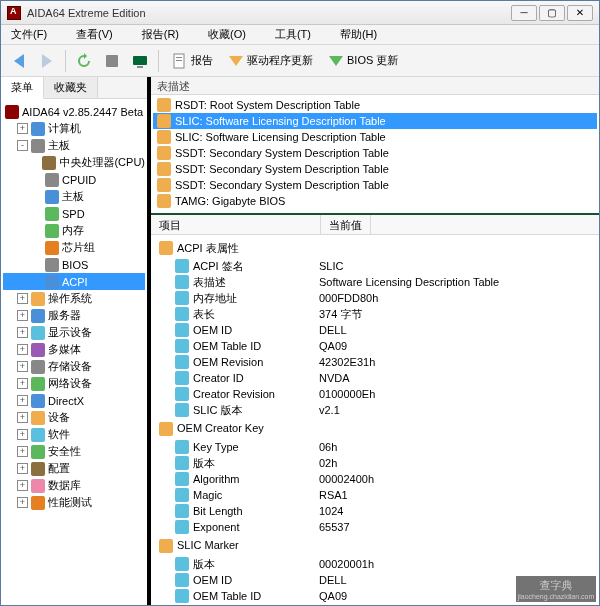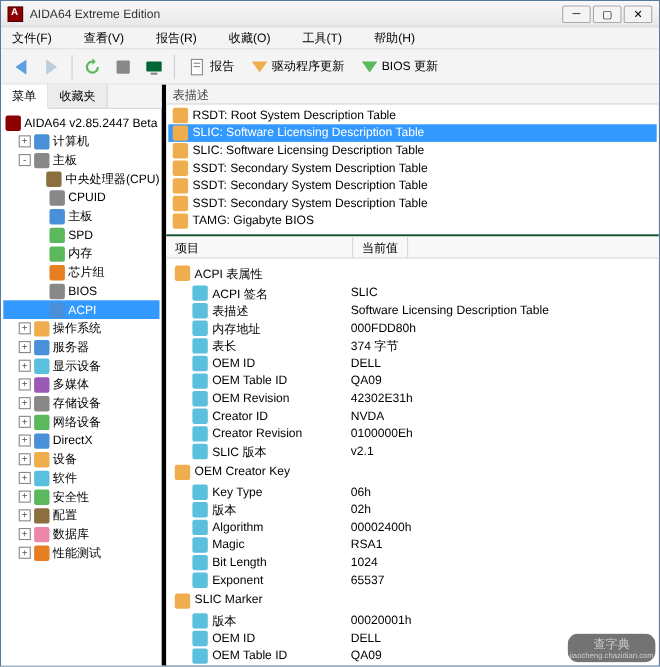--- a/index.html
+++ b/index.html
@@ -39,21 +39,21 @@
 .cols{display:flex;height:20px;border-bottom:1px solid #d8d8d8;background:#f8f8f8}
 .col{padding:3px 8px;border-right:1px solid #d8d8d8}
 .col:first-child{width:170px}
 .props{flex:1;overflow:auto;padding:2px}
 .group{display:flex;align-items:flex-start;height:17px;padding-left:6px;margin-top:4px}
 .group .icon{width:14px;height:14px;margin-right:4px}
 .prop{display:flex;align-items:center;height:16px}
 .prop .k{width:166px;display:flex;align-items:center;padding-left:22px}
 .prop .k .icon{width:14px;height:14px;margin-right:4px}
 .prop .v{flex:1}
-.watermark{position:absolute;right:4px;bottom:4px;width:80px;height:26px;background:rgba(0,0,0,.55);color:#ccc;display:flex;flex-direction:column;align-items:center;justify-content:center;font-size:9px;border-radius:10px}
+.watermark{position:absolute;right:4px;bottom:4px;width:80px;height:26px;background:rgba(0,0,0,.55);color:#ccc;display:flex;flex-direction:column;align-items:center;justify-content:center;font-size:9px;border-radius:0}
 .watermark div{color:#ccc}
 
 .i-red{background:#8b0000}.i-blue{background:#4a90d9}.i-grn{background:#5cb85c}.i-yel{background:#f0ad4e}
 .i-gry{background:#888}.i-cyn{background:#5bc0de}.i-ppl{background:#9b59b6}.i-brn{background:#8b6f3e}
 .i-org{background:#e67e22}.i-pnk{background:#e8a}
 .sq{border-radius:2px}
 .arrow-l{width:0;height:0;border-top:7px solid transparent;border-bottom:7px solid transparent;border-right:10px solid #5aa0e0}
 .arrow-r{width:0;height:0;border-top:7px solid transparent;border-bottom:7px solid transparent;border-left:10px solid #5aa0e0}
 .arrow-d{width:0;height:0;border-left:7px solid transparent;border-right:7px solid transparent;border-top:10px solid #5cb85c}
 svg{display:block}

